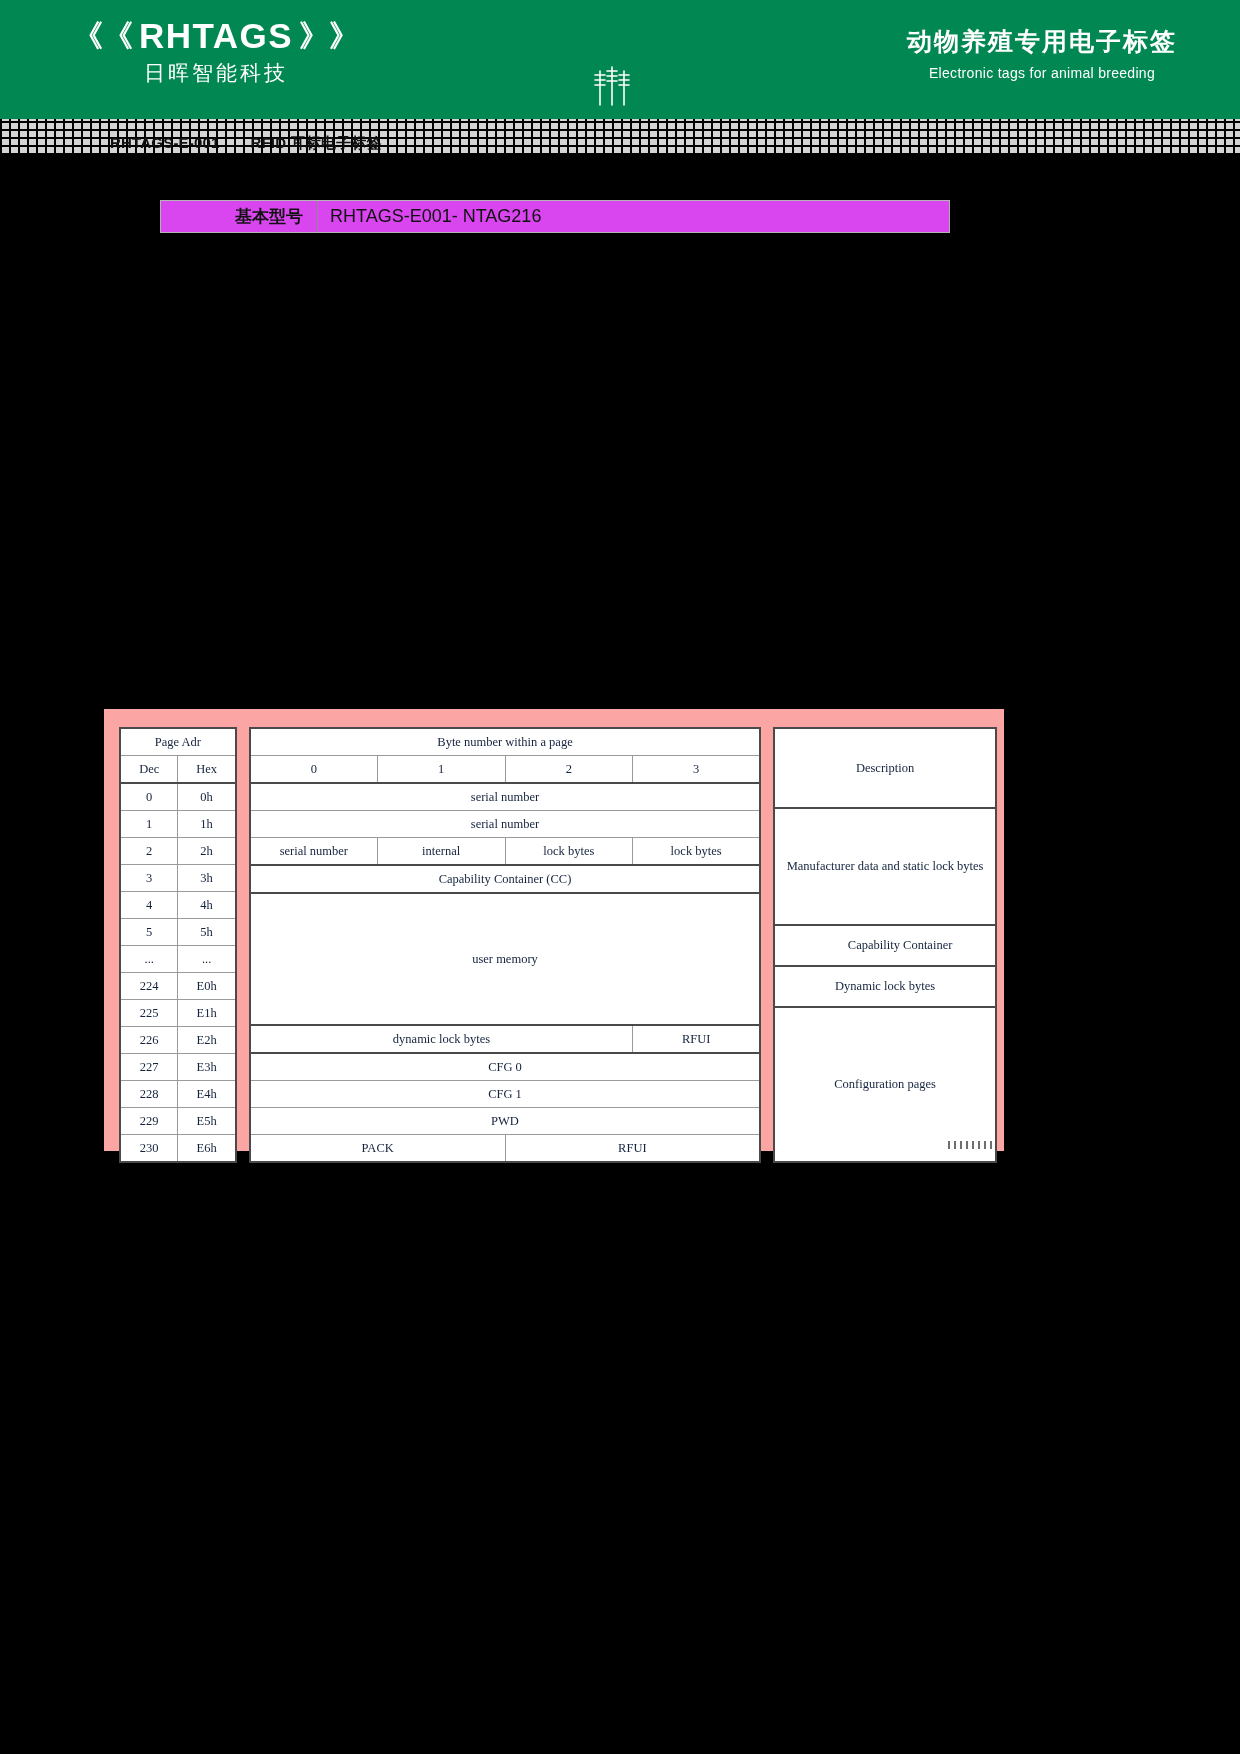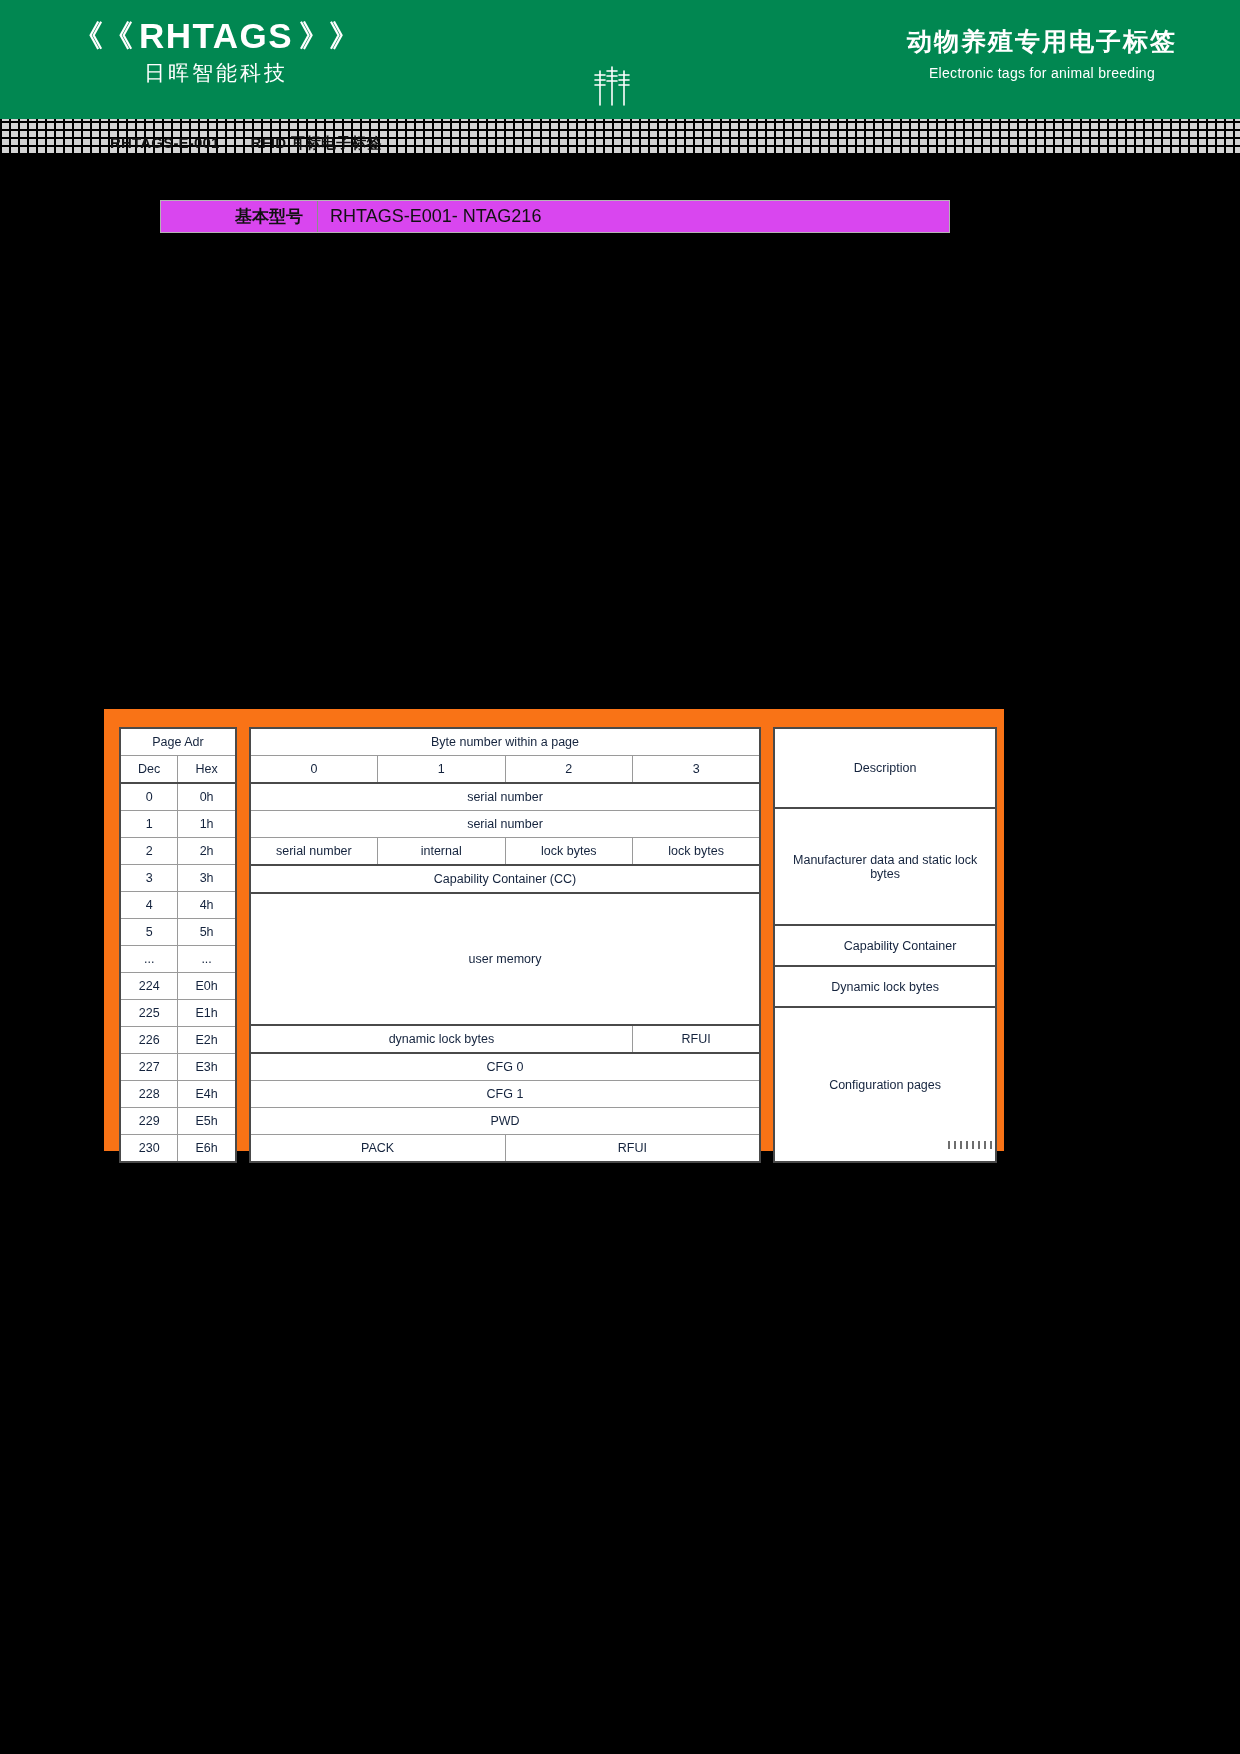--- a/index.html
+++ b/index.html
@@ -141,22 +141,23 @@
     font-size: 18px;
     color: #111;
   }
 
   
   .mem-panel {
     position: absolute;
     left: 104px; top: 709px;
     width: 900px;
     height: 442px;
-    background: #f97316;
+    background: #fca5a5;
     box-sizing: border-box;
+    font-family: Liberation Serif, serif;
   }
   .mem-inner {
     position: absolute;
     left: 15px; top: 18px;
     width: 878px;
     display: flex;
     gap: 0px;
     font-size: 13px;
     color: #1a1a2e;
   }

